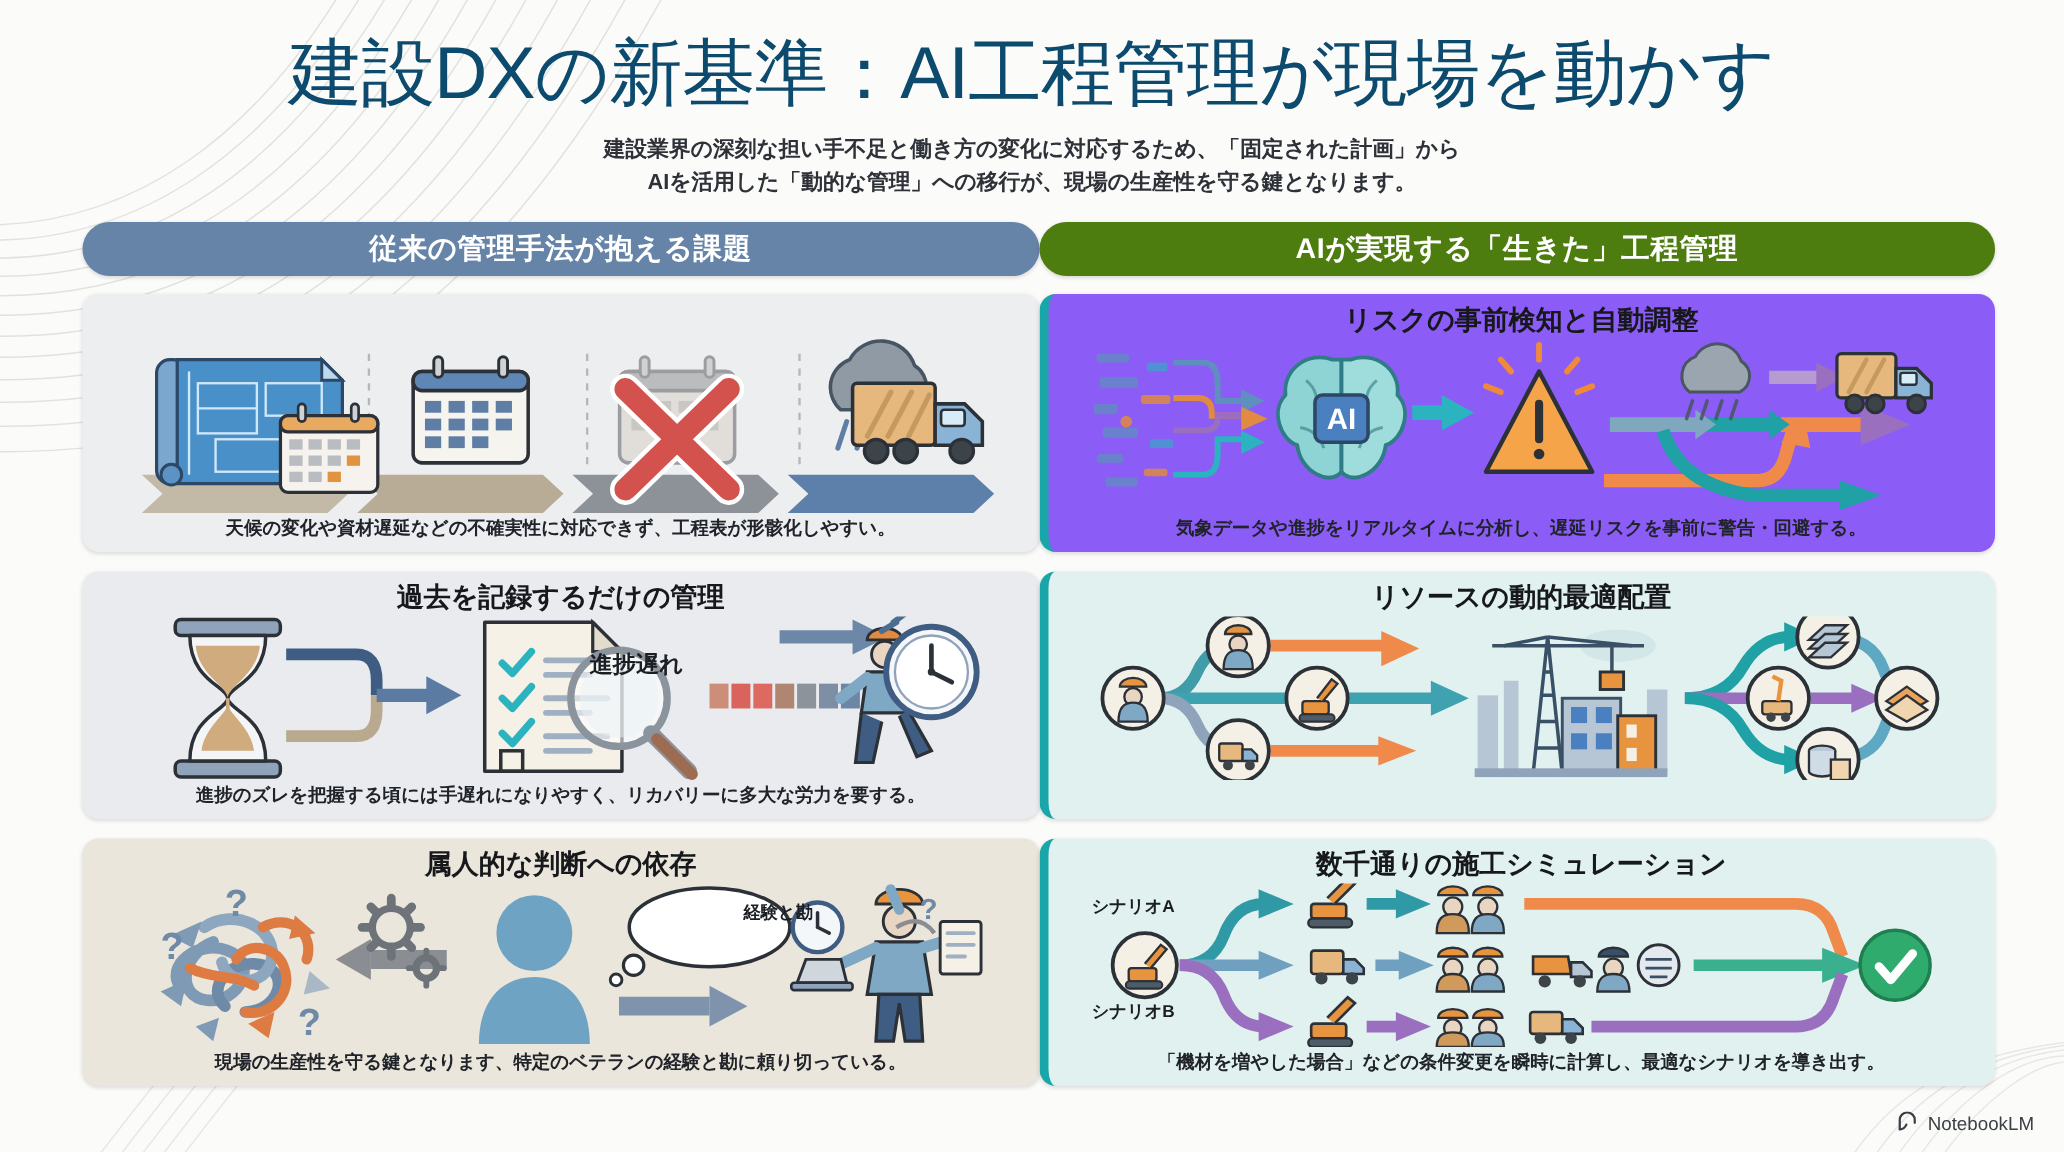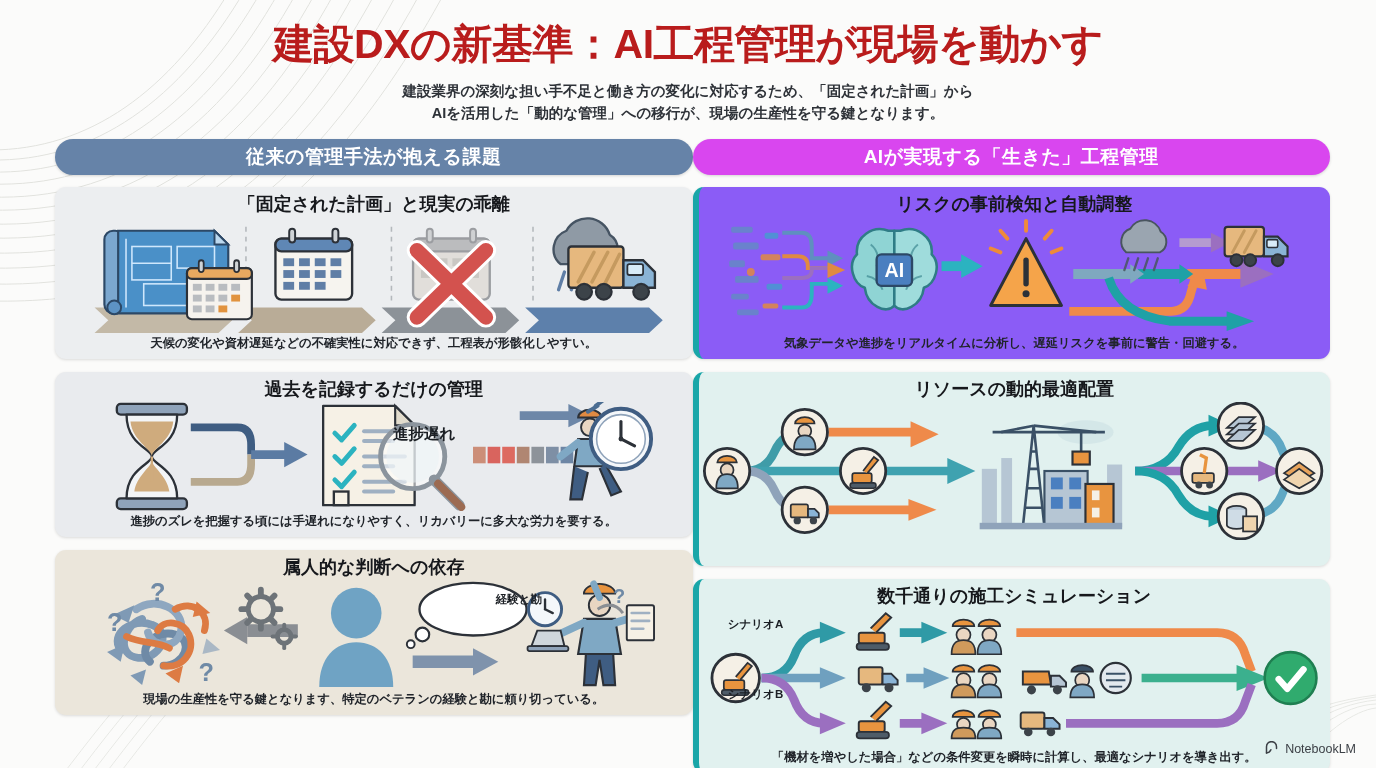--- a/index.html
+++ b/index.html
@@ -13,21 +13,21 @@
     position: relative;
   }
 
   
   .bg-deco { position: absolute; inset: 0; pointer-events: none; z-index: 0; }
   .bg-deco svg { width: 100%; height: 100%; display: block; }
 
   
   .page-header { position: relative; z-index: 2; text-align: center; padding-top: 22px; }
   .page-title {
-    font-size: 41px; font-weight: 700; color: #b91c1c;
+    font-size: 49px; font-weight: 400; color: #0c4a6e;
     letter-spacing: -0.5px; line-height: 1.12;
     white-space: nowrap;
   }
   .page-subtitle {
     margin-top: 12px;
     font-size: 14.5px; font-weight: 700; color: #2e3238;
     line-height: 1.55;
   }
 
   
@@ -39,36 +39,36 @@
   .column { flex: 1 1 0; min-width: 0; display: flex; flex-direction: column; }
 
   .col-header {
     height: 36px; border-radius: 18px;
     display: flex; align-items: center; justify-content: center;
     color: #ffffff; font-size: 19px; font-weight: 700;
     letter-spacing: 0.5px;
     box-shadow: 0 1px 3px rgba(0,0,0,.16);
   }
   .col-header.problem { background: #6683a8; }
-  .col-header.solution { background: #d946ef; }
+  .col-header.solution { background: #4d7c0f; }
 
   
   .cards { display: flex; flex-direction: column; gap: 13px; margin-top: 12px; }
   .card {
     border-radius: 11px;
     padding: 7px 12px 6px;
     box-shadow: 0 1px 3px rgba(0,0,0,.13);
     position: relative;
     overflow: hidden;
   }
   .card.c-gray  { background: #eceef0; height: 172px; }
   .card.c-gray2 { background: #e9ebee; height: 165px; }
   .card.c-beige { background: #ebe6db; height: 165px; }
   .card.c-mint  { background: #8b5cf6; border-left: 6px solid #19a6a8; height: 172px; }
-  .card.c-mint2 { background: #e1f1ef; border-left: 6px solid #19a6a8; height: 194px; }
+  .card.c-mint2 { background: #e1f1ef; border-left: 6px solid #19a6a8; height: 165px; }
 
   .card-title {
     text-align: center; font-size: 18px; font-weight: 700;
     color: #16181c; line-height: 1.2; margin-bottom: 2px;
   }
   .card-caption {
     position: absolute; left: 0; right: 0; bottom: 7px;
     text-align: center; font-size: 12.3px; font-weight: 700;
     color: #20242a; padding: 0 8px;
   }
@@ -128,21 +128,20 @@
 </div>
 
 <div class="columns">
 
   <div class="column">
     <div class="col-header problem">従来の管理手法が抱える課題</div>
 
     <div class="cards">
 
       <div class="card c-gray">
-        <div class="card-title">「固定された計画」と現実の乖離</div>
         <div class="card-art">
           <svg viewBox="0 0 580 118" preserveAspectRatio="xMidYMid meet" aria-hidden="true">
 
             <g>
               <path d="M6,92 H132 L146,105 L132,118 H6 L20,105 Z" fill="#c3b9a7"></path>
               <path d="M152,92 H278 L292,105 L278,118 H152 L166,105 Z" fill="#b9ac97"></path>
               <path d="M298,92 H424 L438,105 L424,118 H298 L312,105 Z" fill="#8c9298"></path>
               <path d="M444,92 H570 L584,105 L570,118 H444 L458,105 Z" fill="#5d80ab"></path>
             </g>
 

